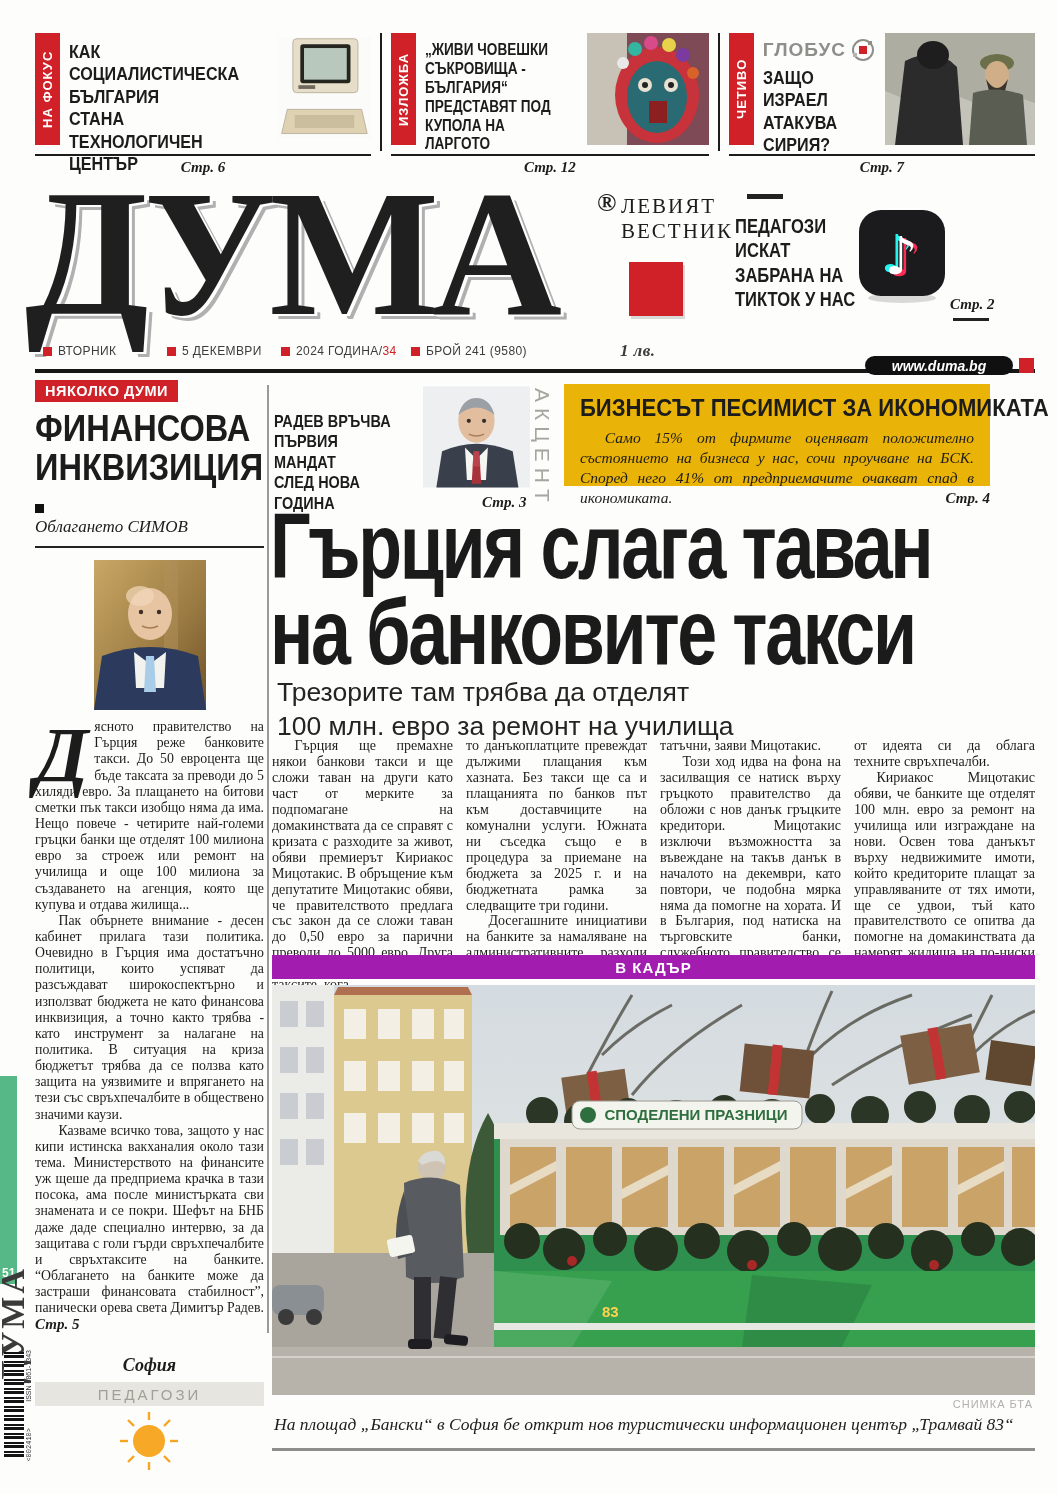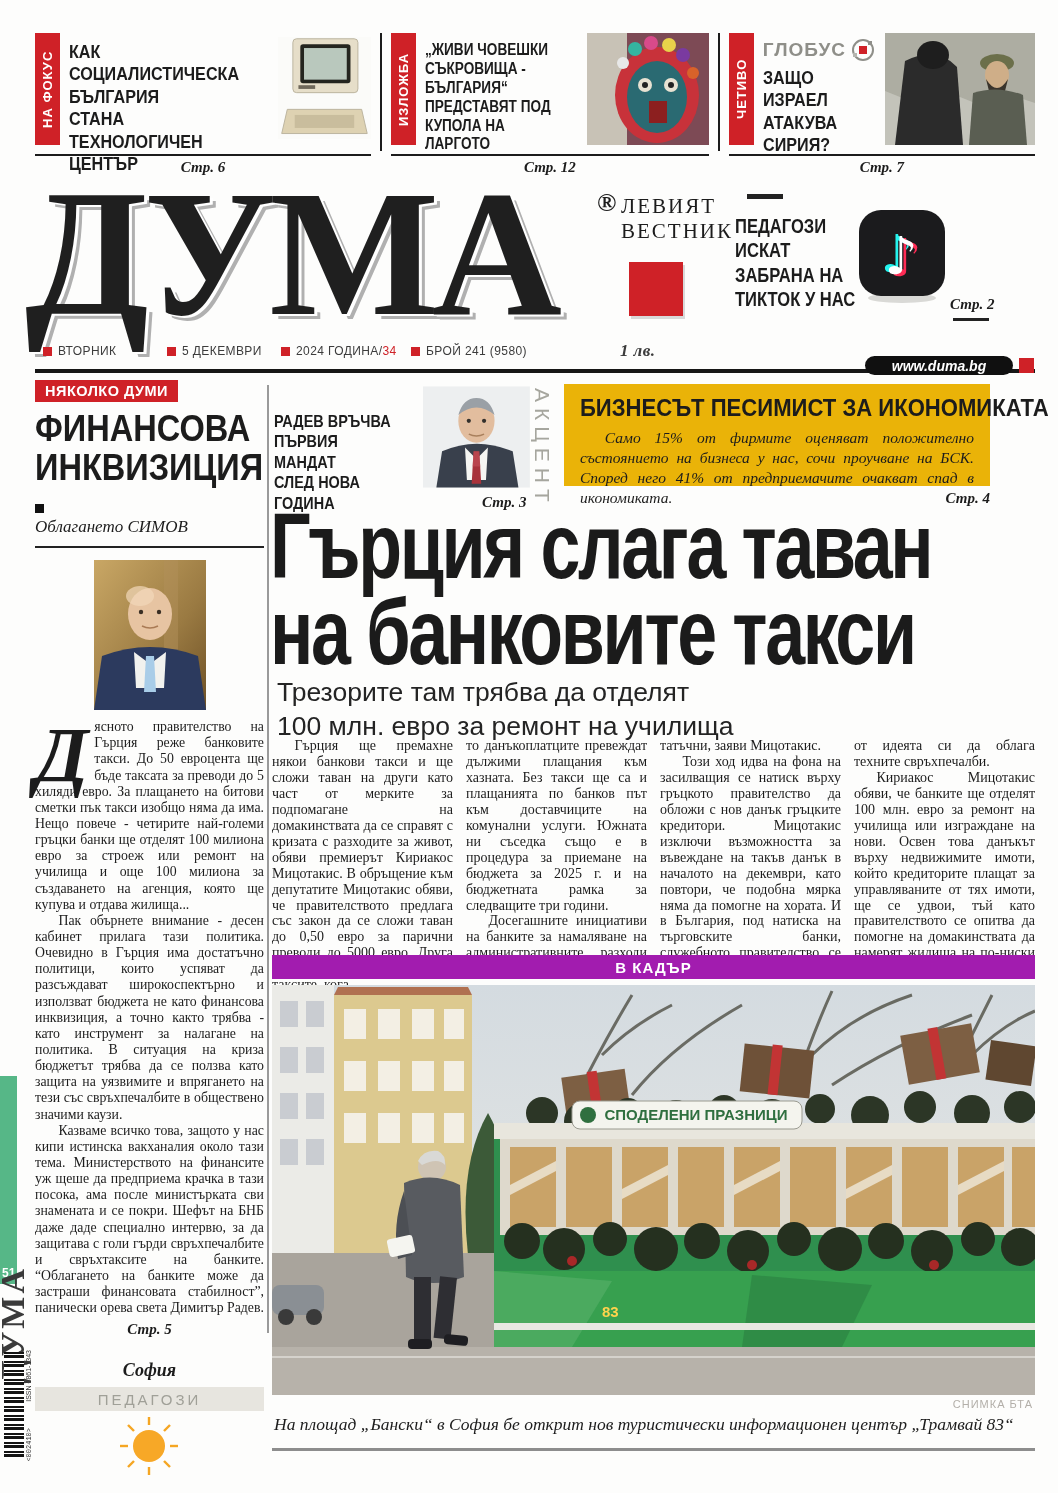--- a/index.html
+++ b/index.html
@@ -54,21 +54,21 @@
   .otitle{margin-top:8px;font-size:37px;line-height:1.05;}
   .obullet{width:9px;height:9px;background:#111;margin-top:16px;}
   .oauthor{font:italic 17px "Liberation Serif",serif;margin-top:4px;}
   .orule{height:2.5px;background:#222;margin-top:9px;}
   .oportrait{display:block;margin:12px auto 0;}
   .obody{margin-top:9px;font-size:13.8px;line-height:1.17;text-align:justify;}
   .obody p{margin:0;}
   .obody p.ind{text-indent:1.7em;}
   .dropcap{float:left;font:italic bold 78px "Liberation Serif",serif;line-height:.72;
            padding:8px 6px 0 0;}
-  .oref{text-align:center;margin-top:5px;}
+  .oref{text-align:left;}
   .weather{margin-top:22px;position:relative;height:140px;}
   .wcity{text-align:center;font:bold italic 18px "Liberation Serif",serif;}
   .wbar{margin-top:6px;height:24px;background:#e7e5df;color:#a0a098;
         font:15px "Liberation Sans",sans-serif;letter-spacing:3px;
         display:flex;align-items:center;justify-content:center;}
   .wrow{position:relative;height:100px;}
   #divider{left:267px;top:385px;width:1.5px;height:948px;background:#9a9a9a;}
   
   #main{left:272px;top:378px;width:763px;height:1080px;}
   .radev{position:absolute;left:2px;top:6px;width:256px;display:flex;gap:6px;}

